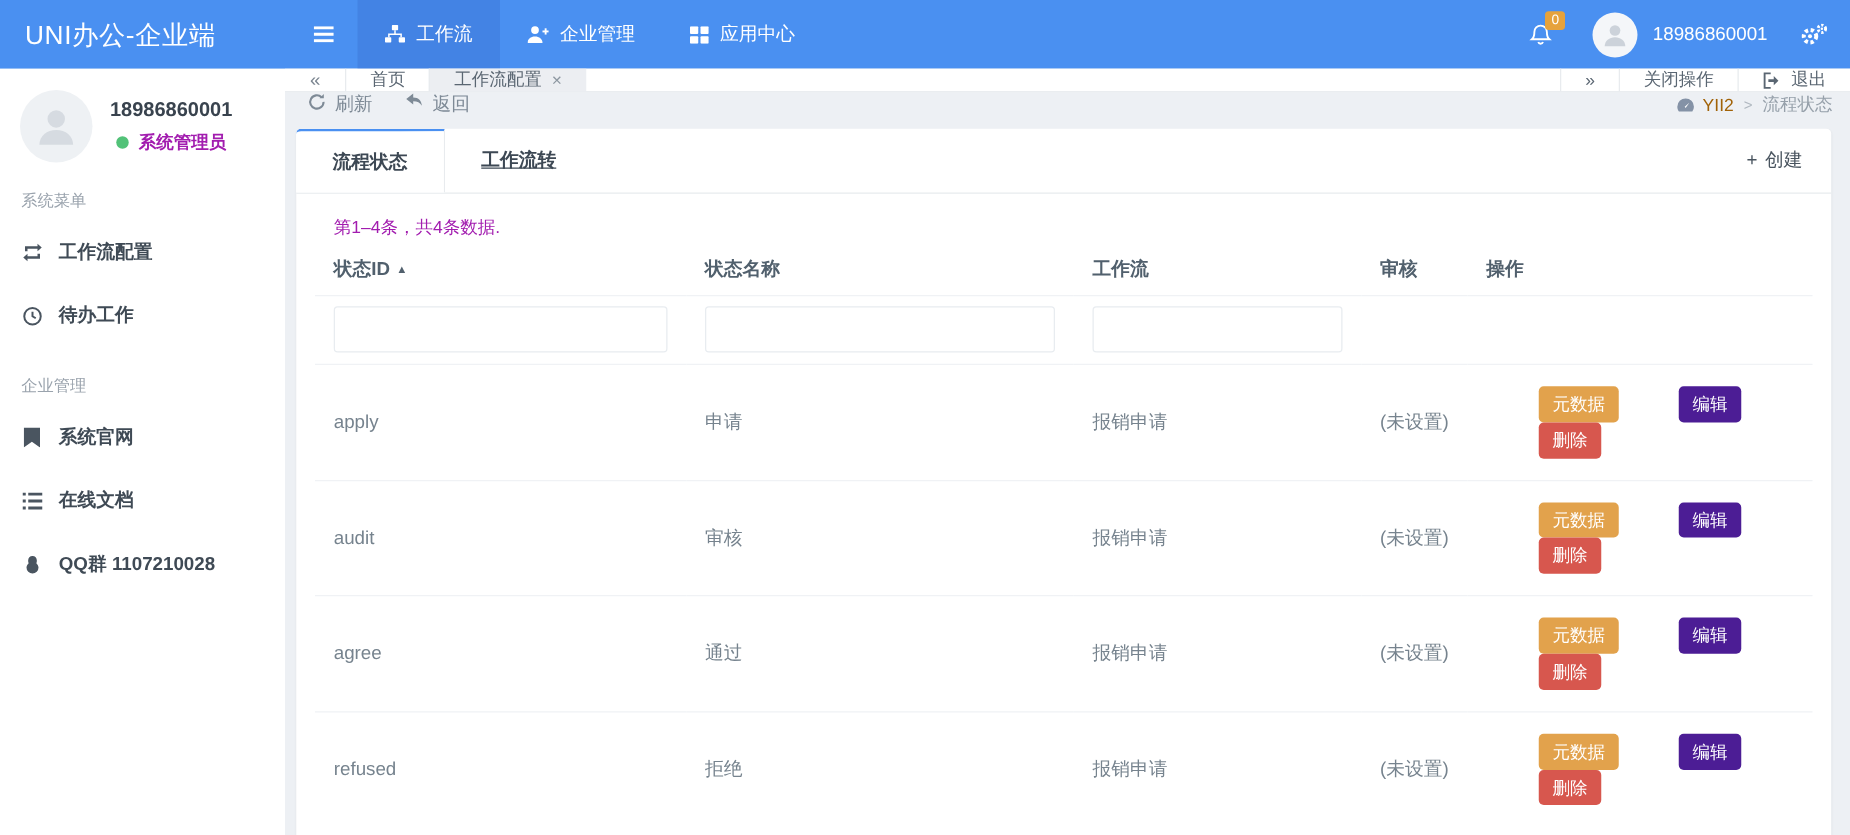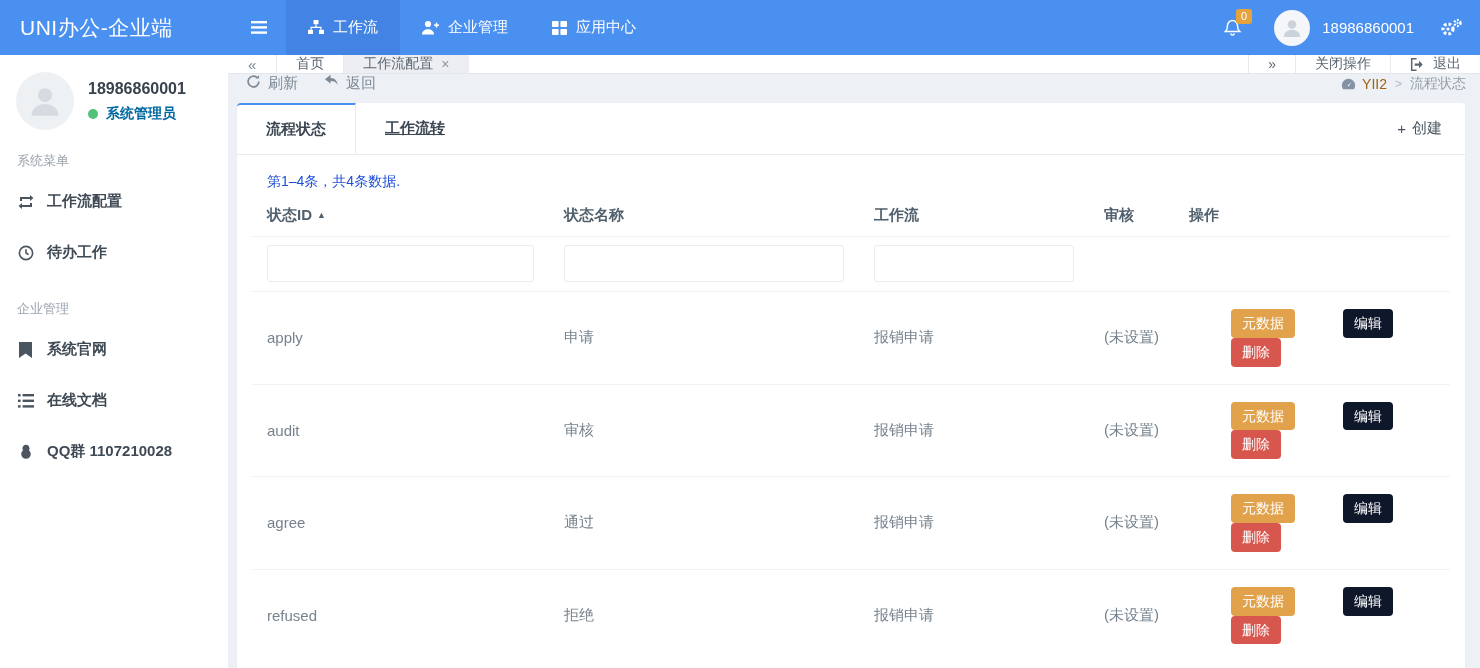--- a/index.html
+++ b/index.html
@@ -22,21 +22,21 @@
 
   
   .layout { display:flex; height:613px; }
   .sidebar { width:228px; background:#fff; padding-top:17px; flex:none; }
   .main { flex:1; background:#edf0f4; display:flex; flex-direction:column; min-width:0; }
 
   
   .profile { display:flex; gap:14px; padding:0 16px; align-items:center; }
   .side-avatar { width:58px; height:58px; border-radius:50%; background:#eef1f4; display:flex; align-items:center; justify-content:center; color:#d6dbe1; flex:none; }
   .profile-name { font-size:16px; font-weight:bold; color:#39434e; margin-bottom:7px; }
-  .profile-role { display:flex; align-items:center; gap:8px; font-size:14px; color:#0369a1; font-weight:600; }
+  .profile-role { display:flex; align-items:center; gap:8px; font-size:14px; color:#a21caf; font-weight:600;justify-content:center; }
   .dot { width:10px; height:10px; border-radius:50%; background:#52c278; }
   .section-label { color:#9aa3ad; font-size:13px; padding:22px 17px 6px; }
   .side-item { display:flex; align-items:center; gap:13px; padding:16px 17px; font-size:15px; font-weight:600; color:#3f4a55; cursor:pointer; }
   .side-item .ic { width:17px; display:flex; justify-content:center; color:#4a5560; }
   .ic-red { color:#dc4f41; } .ic-orange { color:#e8a243; } .ic-blue { color:#2cb6f5; }
 
   
   .tabstrip { height:49px; background:#fff; border-bottom:1px solid #e3e7eb; display:flex; align-items:stretch; color:#5a6672; font-size:14px; }
   .ts-btn { display:flex; align-items:center; padding:0 20px; color:#7b8590; font-size:15px; cursor:pointer; }
   .ts-tab { display:flex; align-items:center; padding:0 19px; border-left:1px solid #e8ebee; cursor:pointer; gap:8px; }
@@ -56,31 +56,31 @@
   .crumb-cur { color:#96a0aa; }
 
   
   .panel { margin:10px 15px 0 9px; background:#fff; border-radius:4px; box-shadow:0 1px 2px rgba(0,0,0,.05); }
   .panel-tabs { display:flex; align-items:stretch; height:52px; border-bottom:1px solid #e8ebee; }
   .ptab { display:flex; align-items:center; padding:0 29px; font-size:15px; color:#3d4854; cursor:pointer; position:relative; font-weight:600; }
   .ptab.active { border-right:1px solid #e8ebee; border-top:2px solid #4a90f1; background:#fff; border-top-left-radius:4px; }
   .ptab:not(.active) { font-weight:600;text-decoration:underline; }
   .create-link { margin-left:auto; display:flex; align-items:center; gap:6px; padding:0 23px; color:#49545f; font-size:15px; cursor:pointer; }
   .panel-body { padding:10px 15px 26px; }
-  .summary { color:#1d4ed8; font-size:14px; margin:8px 0 2px 15px; }
+  .summary { color:#a21caf; font-size:14px; margin:8px 0 2px 15px; }
 
   table { width:100%; border-collapse:collapse; table-layout:fixed; }
   th { text-align:left; padding:13px 15px 11px; font-size:15px; color:#51606d; font-weight:bold; }
   .sort-caret { font-size:9px; color:#51606d; margin-left:5px; vertical-align:2px; }
   .filter-row td { padding:8px 15px 9px; border-top:1px solid #f0f2f5; }
   .filter-input { width:100%; max-width:280px; height:37px; border:1px solid #e8ecf0; border-radius:3px; background:#fff; outline:none; padding:0 8px; font-size:14px; color:#555; }
   .data-row td { padding:17px 15px; color:#76838e; font-size:15px; border-top:1px solid #f0f2f5; }
   .btn { display:inline-block; padding:6px 11px; border-radius:4px; color:#fff; font-size:14px; margin-right:6px; cursor:pointer; line-height:1.2;margin-left:42px; }
   .btn-meta { background:#e2a24c; }
-  .btn-edit { background:#0f172a; }
+  .btn-edit { background:#4c1d95; }
   .btn-del  { background:#d7574e; }
 
   .footer { margin-top:auto; height:8px; background:#fbfcfd; border-top:1px solid #e4e8eb; }
 </style>
 </head>
 <body>
 
 <div class="navbar">
   <div class="brand">UNI办公-企业端</div>
 

